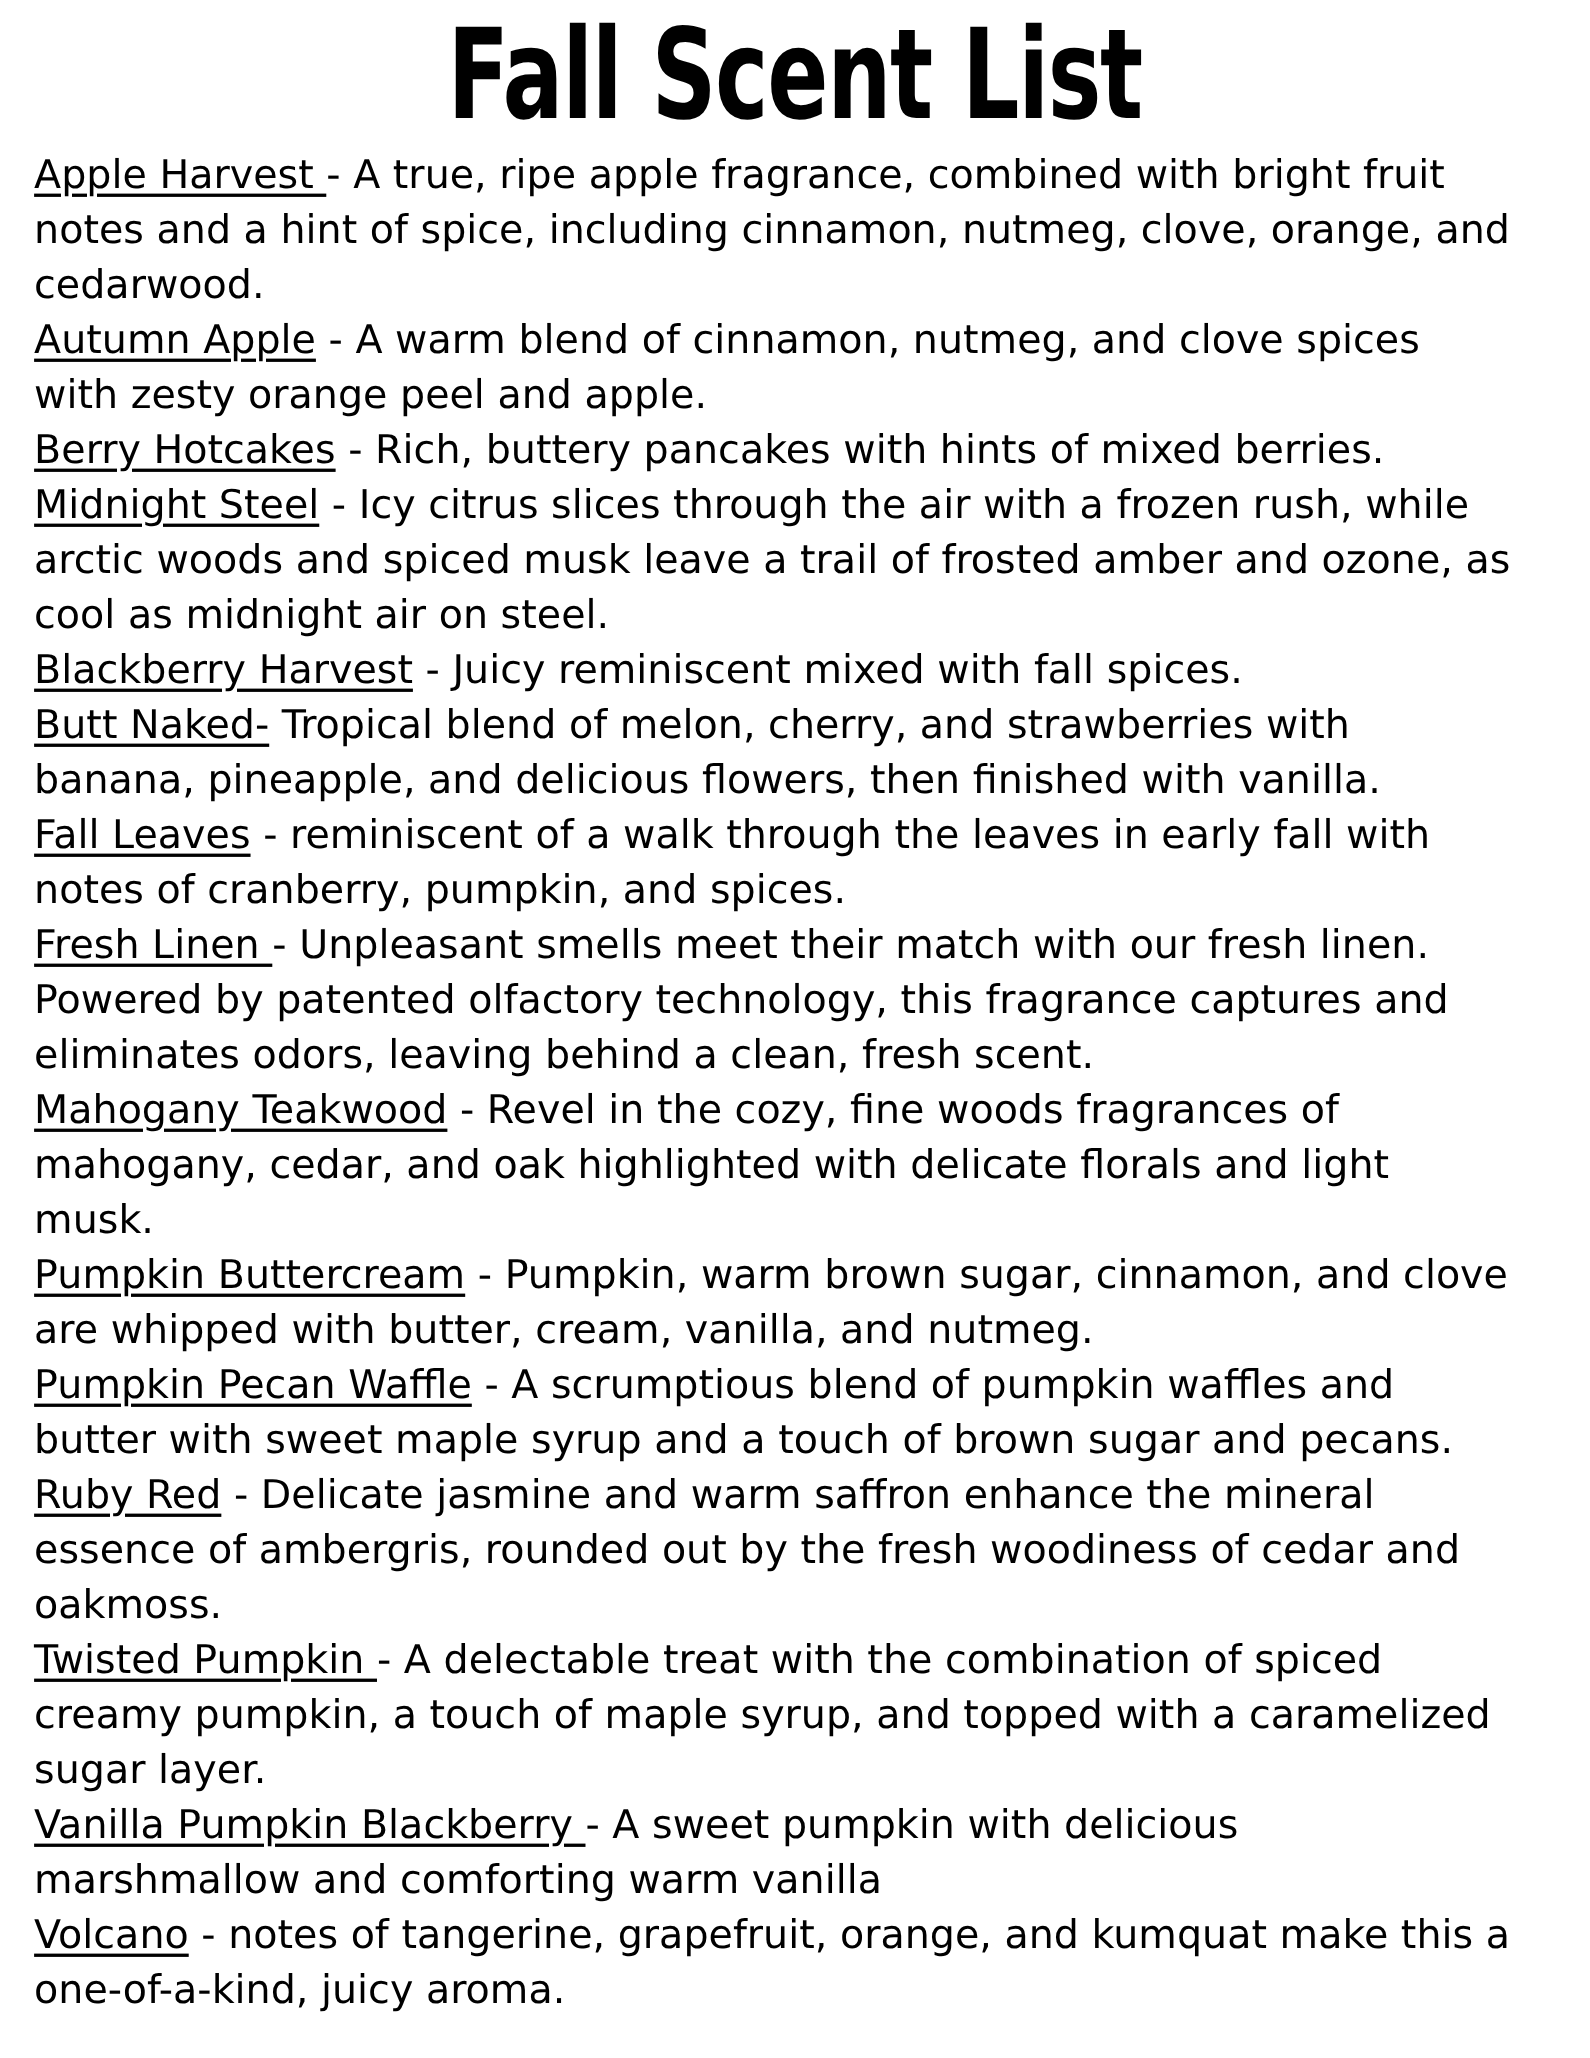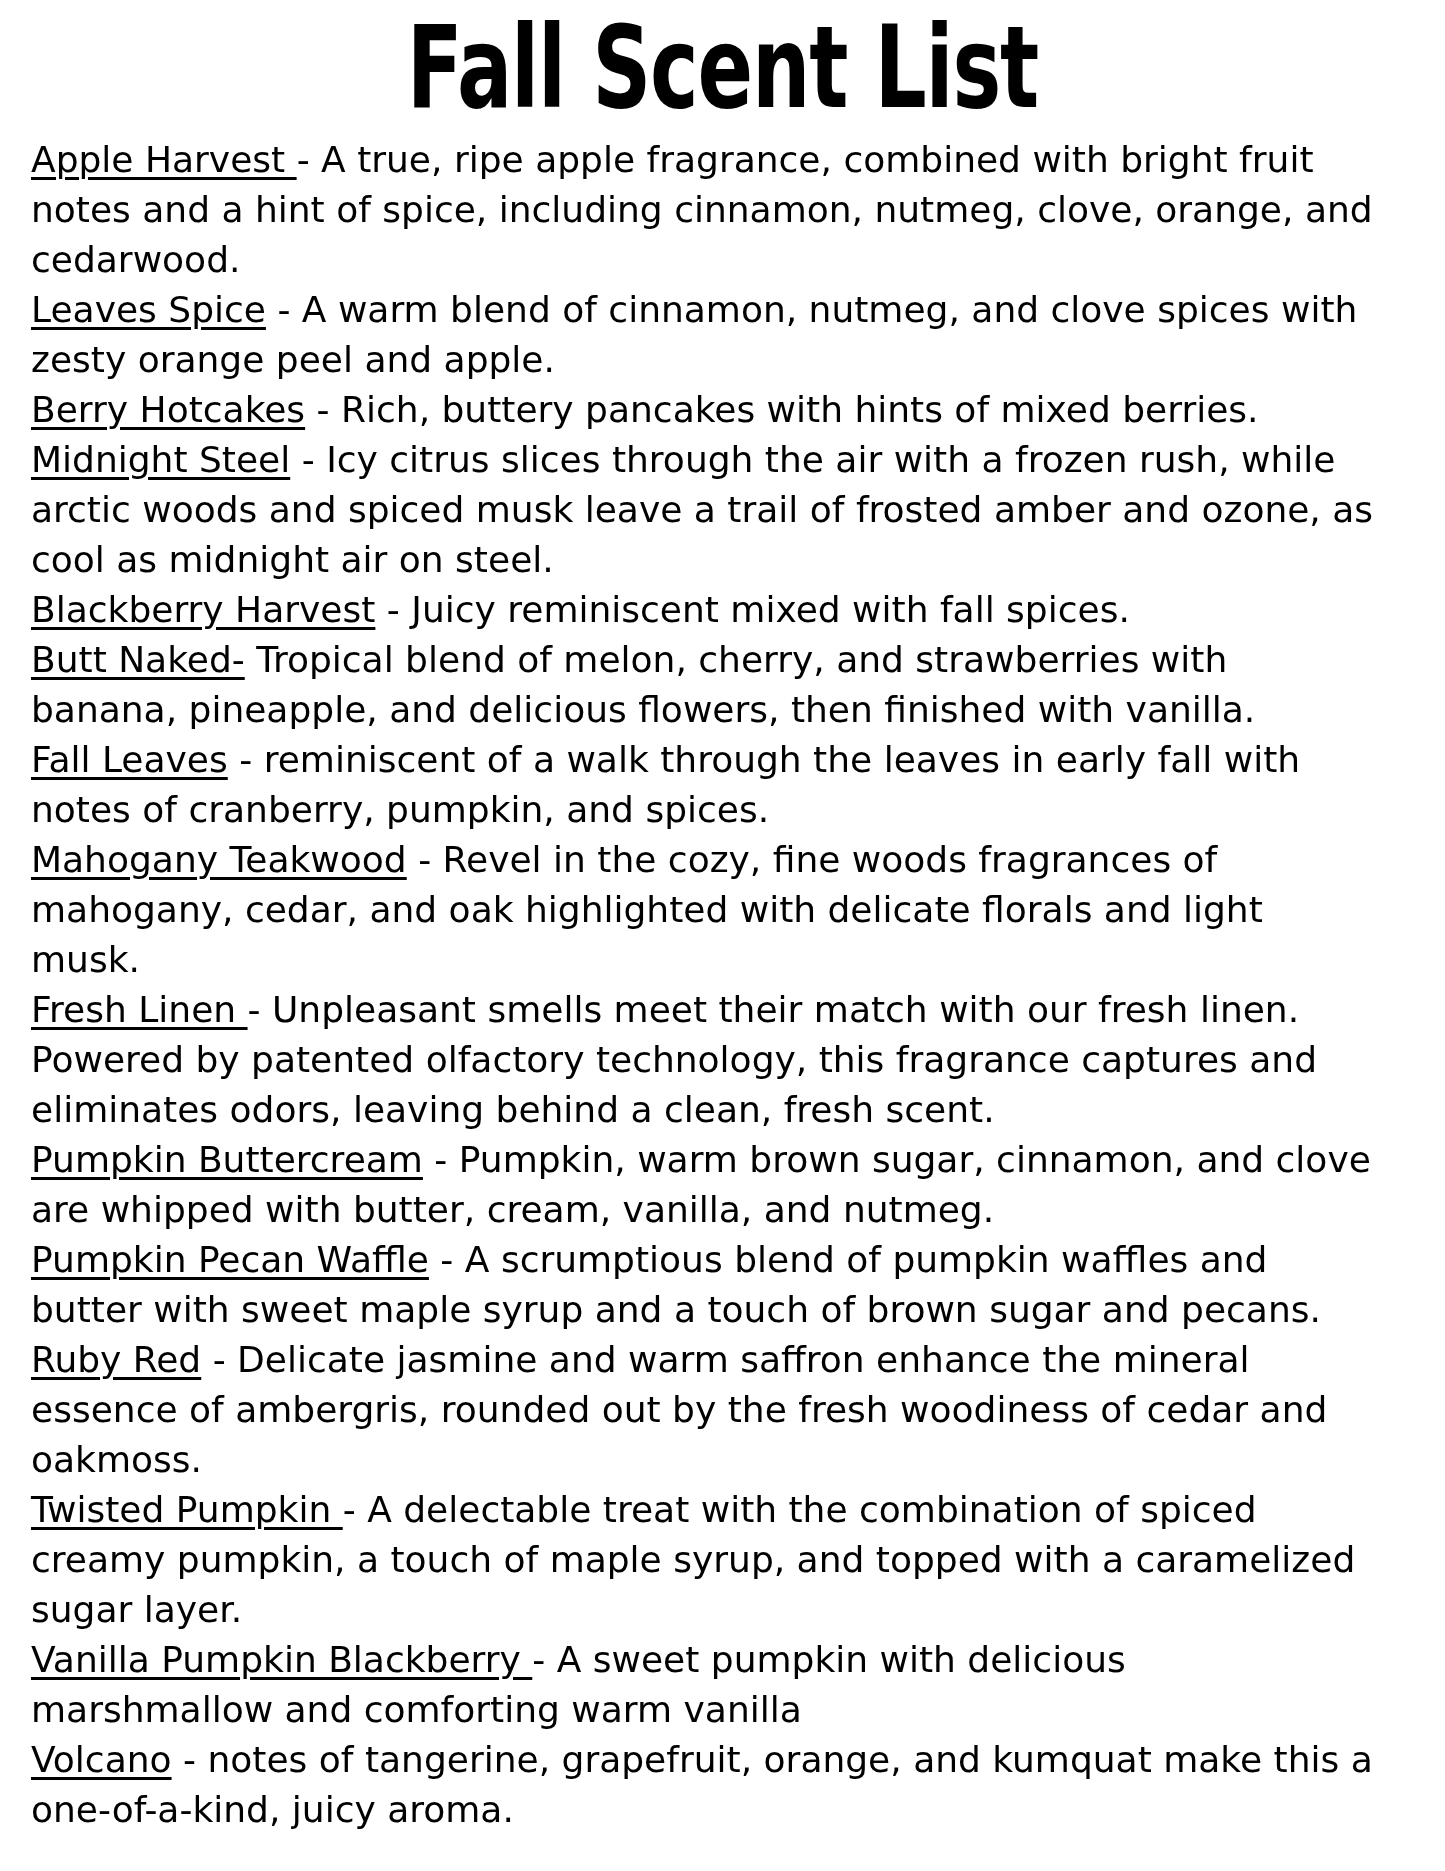--- a/index.html
+++ b/index.html
@@ -46,36 +46,36 @@
 <body>
 
 <div class="page">
 
   <h1 class="doc-title">Fall Scent List</h1>
 
   <div class="entries">
 
     <p class="entry"><span class="scent-name">Apple Harvest </span><span>- </span><span>A true, ripe apple fragrance, combined with bright fruit notes and a hint of spice, including cinnamon, nutmeg, clove, orange, and cedarwood.</span></p>
 
-    <p class="entry"><span class="scent-name">Leaves Spice</span><span> - </span><span>A warm blend of cinnamon, nutmeg, and clove spices with zesty orange peel and apple.</span></p>
+    <p class="entry"><span class="scent-name">Autumn Apple</span><span> - </span><span>A warm blend of cinnamon, nutmeg, and clove spices with zesty orange peel and apple.</span></p>
 
     <p class="entry"><span class="scent-name">Berry Hotcakes</span><span> - </span><span>Rich, buttery pancakes with hints of mixed berries.</span></p>
 
 
     <p class="entry"><span class="scent-name">Midnight Steel</span><span> - </span><span>Icy citrus slices through the air with a frozen rush, while arctic woods and spiced musk leave a trail of frosted amber and ozone, as cool as midnight air on steel.</span></p>
 
     <p class="entry"><span class="scent-name">Blackberry Harvest</span><span> - </span><span>Juicy reminiscent mixed with fall spices.</span></p>
 
     <p class="entry"><span class="scent-name">Butt Naked-</span><span> </span><span>Tropical blend of melon, cherry, and strawberries with banana, pineapple, and delicious flowers, then finished with vanilla.</span></p>
 
     <p class="entry"><span class="scent-name">Fall Leaves</span><span> - </span><span>reminiscent of a walk through the leaves in early fall with notes of cranberry, pumpkin, and spices.</span></p>
 
+    <p class="entry"><span class="scent-name">Fresh Linen </span><span>- </span><span>Unpleasant smells meet their match with our fresh linen. Powered by patented olfactory technology, this fragrance captures and eliminates odors, leaving behind a clean, fresh scent.</span></p>
+
     <p class="entry"><span class="scent-name">Mahogany Teakwood</span><span> - </span><span>Revel in the cozy, fine woods fragrances of mahogany, cedar, and oak highlighted with delicate florals and light musk.</span></p>
-
-    <p class="entry"><span class="scent-name">Fresh Linen </span><span>- </span><span>Unpleasant smells meet their match with our fresh linen. Powered by patented olfactory technology, this fragrance captures and eliminates odors, leaving behind a clean, fresh scent.</span></p>
 
     <p class="entry"><span class="scent-name">Pumpkin Buttercream</span><span> - </span><span>Pumpkin, warm brown sugar, cinnamon, and clove are whipped with butter, cream, vanilla, and nutmeg.</span></p>
 
     <p class="entry"><span class="scent-name">Pumpkin Pecan Waffle</span><span> - </span><span>A scrumptious blend of pumpkin waffles and butter with sweet maple syrup and a touch of brown sugar and pecans.</span></p>
 
     <p class="entry"><span class="scent-name">Ruby Red</span><span> - </span><span>Delicate jasmine and warm saffron enhance the mineral essence of ambergris, rounded out by the fresh woodiness of cedar and oakmoss.</span></p>
 
     <p class="entry"><span class="scent-name">Twisted Pumpkin </span><span>- </span><span>A delectable treat with the combination of spiced creamy pumpkin, a touch of maple syrup, and topped with a caramelized sugar layer.</span></p>
 
     <p class="entry"><span class="scent-name">Vanilla Pumpkin Blackberry </span><span>- </span><span>A sweet pumpkin with delicious marshmallow and comforting warm vanilla</span></p>

